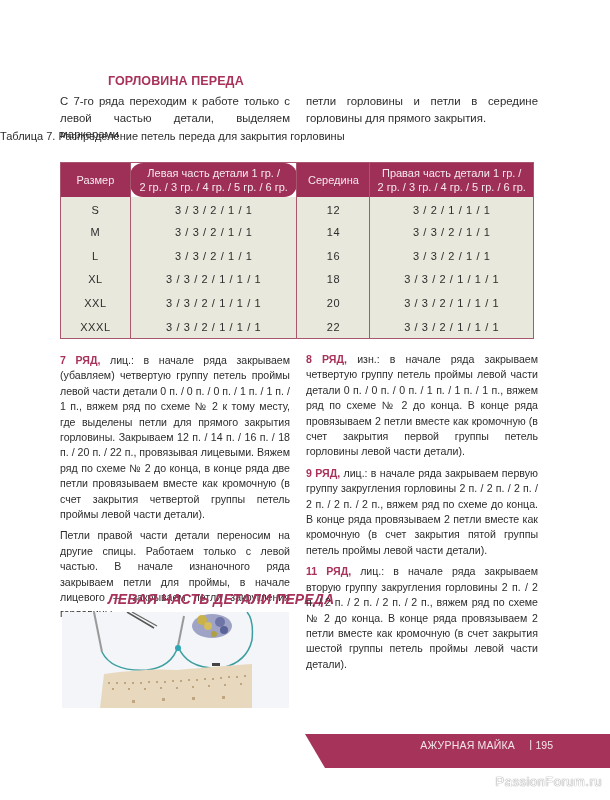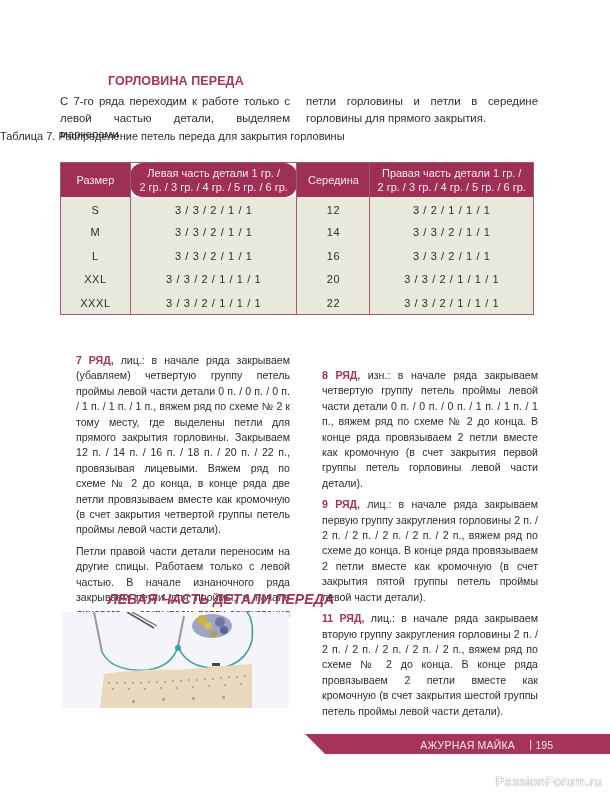--- a/index.html
+++ b/index.html
@@ -37,30 +37,30 @@
   table.neck .c1 { width: 167px; border-radius: 13px; }
   table.neck .c2 { width: 73px; }
   table.neck .c3 { width: 164px; margin-left: 20px; }
   table.neck td.bl, table.neck th.bl { border-left: 1.5px solid #a8576f; }
   table.neck td.first { padding-top: 4px; }
 
   .col {
     position: absolute; font-size: 10.6px; line-height: 15.4px; color: #2d2d2d;
     text-align: justify; text-align-last: left;
   }
-  .col p { margin-bottom: 6px; margin-left: 16px; }
+  .col p { margin-bottom: 6px; }
   .row-label { color: #a8325c; font-weight: bold; }
 
   .photo {
     position: absolute; left: 62px; top: 612px; width: 227px; height: 96px;
     background: #f4f5f7; overflow: hidden;
   }
 
   .footer-band {
-    position: absolute; left: 305px; top: 734px; width: 305px; height: 20px;
+    position: absolute; left: 305px; top: 734px; width: 305px; height: 34px;
     background: #a6345a;
     clip-path: polygon(0 0, 100% 0, 100% 100%, 20px 100%);
   }
   .footer-band .title {
     position: absolute; right: 95px; top: 5px; color: #f3e3ea; font-size: 10.5px;
     letter-spacing: 0.2px;
   }
   .footer-band .sep { position: absolute; right: 78px; top: 4px; color: #f3e3ea; font-size: 11px; }
   .footer-band .page { position: absolute; right: 57px; top: 5px; color: #f3e3ea; font-size: 10.5px; }
 
@@ -107,20 +107,26 @@
       <td>M</td>
       <td class="bl">3 / 3 / 2 / 1 / 1</td>
       <td class="bl">14</td>
       <td class="bl">3 / 3 / 2 / 1 / 1</td>
     </tr>
     <tr>
       <td>L</td>
       <td class="bl">3 / 3 / 2 / 1 / 1</td>
       <td class="bl">16</td>
       <td class="bl">3 / 3 / 2 / 1 / 1</td>
+    </tr>
+    <tr>
+      <td>XL</td>
+      <td class="bl">3 / 3 / 2 / 1 / 1 / 1</td>
+      <td class="bl">18</td>
+      <td class="bl">3 / 3 / 2 / 1 / 1 / 1</td>
     </tr>
     <tr>
       <td>XXL</td>
       <td class="bl">3 / 3 / 2 / 1 / 1 / 1</td>
       <td class="bl">20</td>
       <td class="bl">3 / 3 / 2 / 1 / 1 / 1</td>
     </tr>
     <tr>
       <td>XXXL</td>
       <td class="bl">3 / 3 / 2 / 1 / 1 / 1</td>
@@ -190,21 +196,21 @@
         <rect x="162" y="72" width="2" height="2"></rect>
         <rect x="178" y="71" width="2" height="2"></rect>
       <rect x="70" y="88" width="3" height="3"></rect>
         <rect x="100" y="86" width="3" height="3"></rect>
         <rect x="130" y="85" width="3" height="3"></rect>
       <rect x="160" y="84" width="3" height="3"></rect>
     </g>
   </svg>
 </div>
 
-<div class="col" style="left:306px; top:368px; width:232px;">
+<div class="col" style="left:306px; top:352px; width:232px;">
   <p><span class="row-label">8 РЯД,</span><span> изн.: в начале ряда закрываем четвертую группу петель проймы левой части детали 0 п. / 0 п. / 0 п. / 1 п. / 1 п. / 1 п., вяжем ряд по схеме № 2 до конца. В конце ряда провязываем 2 петли вместе как кромочную (в счет закрытия первой группы петель горловины левой части детали).</span></p>
   <p><span class="row-label">9 РЯД,</span><span> лиц.: в начале ряда закрываем первую группу закругления горловины 2 п. / 2 п. / 2 п. / 2 п. / 2 п. / 2 п., вяжем ряд по схеме до конца. В конце ряда провязываем 2 петли вместе как кромочную (в счет закрытия пятой группы петель проймы левой части детали).</span></p>
   <p><span class="row-label">11 РЯД,</span><span> лиц.: в начале ряда закрываем вторую группу закругления горловины 2 п. / 2 п. / 2 п. / 2 п. / 2 п. / 2 п., вяжем ряд по схеме № 2 до конца. В конце ряда провязываем 2 петли вместе как кромочную (в счет закрытия шестой группы петель проймы левой части детали).</span></p>
 </div>
 
 <div class="footer-band">
   <span class="title">АЖУРНАЯ МАЙКА</span>
   <span class="sep">|</span>
   <span class="page">195</span>
 </div>

